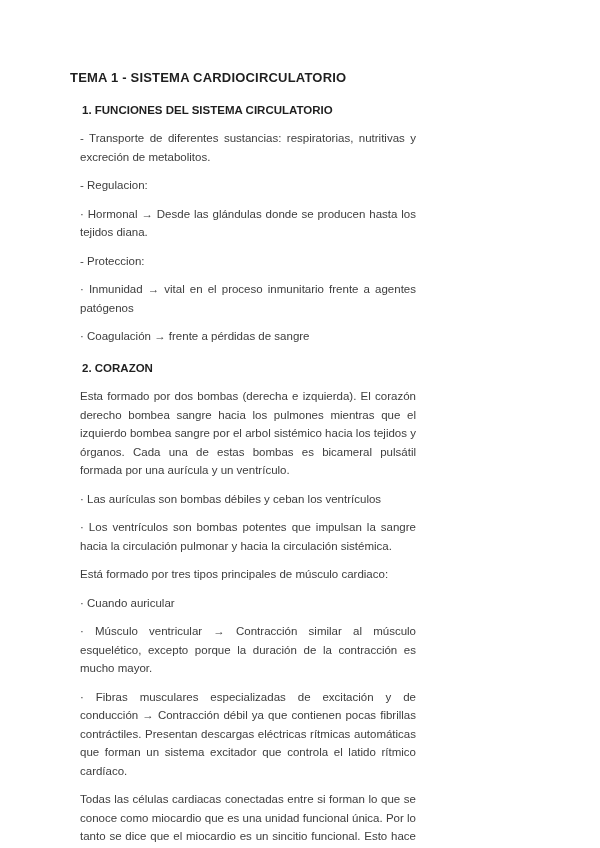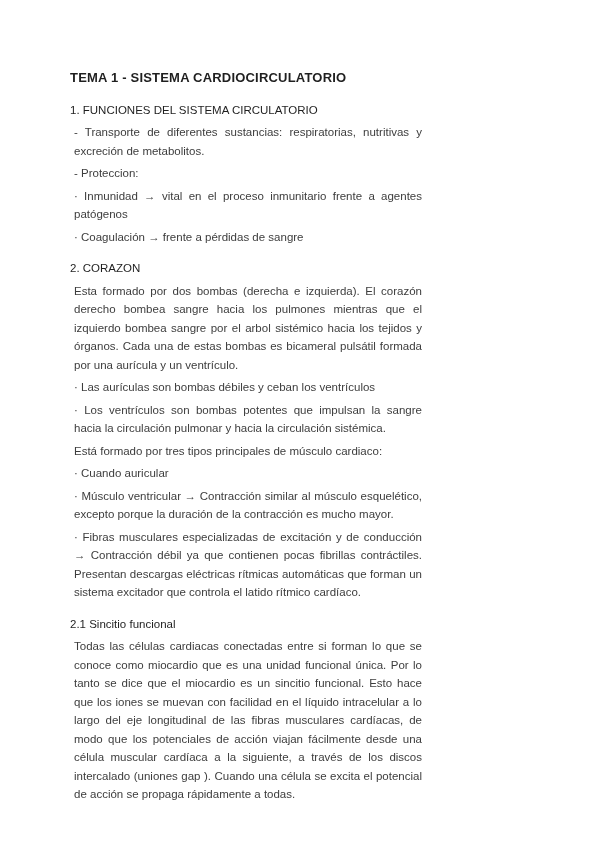--- a/index.html
+++ b/index.html
@@ -23,53 +23,54 @@
   }
   .doc-title {
     font-size: 13px;
     font-weight: bold;
     color: #1f1f1f;
     letter-spacing: 0.2px;
     text-align: left;
     margin: 0 0 13px 0;
   }
   .section-heading {
-    font-weight: normal;
+    font-weight: bold;
     color: #1f1f1f;
     text-align: left;
-    margin: 13px 0 0 0;
+    margin: 13px 0 0 12px;
   }
   p.block {
-    margin: 4px;
+    margin: 10px;
   }
   .gap {
     margin-top: 13px;
   }
   .sub {
     margin-left: 34px;
   }
 </style>
 </head>
 <body>
 
 <div class="page">
 
   <p class="doc-title">TEMA 1 - SISTEMA CARDIOCIRCULATORIO</p>
 
   <p class="section-heading">1. FUNCIONES DEL SISTEMA CIRCULATORIO</p>
   <p class="block">- Transporte de diferentes sustancias: respiratorias, nutritivas y excreción de metabolitos.</p>
+  <p class="block">- Regulacion:</p>
+  <p class="block sub">· Hormonal → Desde las glándulas donde se producen hasta los tejidos diana.</p>
   <p class="block">- Proteccion:</p>
   <p class="block sub">· Inmunidad → vital en el proceso inmunitario frente a agentes patógenos</p>
   <p class="block sub">· Coagulación → frente a pérdidas de sangre</p>
 
   <p class="section-heading">2. CORAZON</p>
   <p class="block">Esta formado por dos bombas (derecha e izquierda). El corazón derecho bombea sangre hacia los pulmones mientras que el izquierdo bombea sangre por el arbol sistémico hacia los tejidos y órganos. Cada una de estas bombas es bicameral pulsátil formada por una aurícula y un ventrículo.</p>
   <p class="block gap">· Las aurículas son bombas débiles y ceban los ventrículos</p>
   <p class="block">· Los ventrículos son bombas potentes que impulsan la sangre hacia la circulación pulmonar y hacia la circulación sistémica.</p>
   <p class="block gap">Está formado por tres tipos principales de músculo cardiaco:</p>
   <p class="block">· Cuando auricular</p>
   <p class="block">· Músculo ventricular → Contracción similar al músculo esquelético, excepto porque la duración de la contracción es mucho mayor.</p>
   <p class="block">· Fibras musculares especializadas de excitación y de conducción → Contracción débil ya que contienen pocas fibrillas contráctiles. Presentan descargas eléctricas rítmicas automáticas que forman un sistema excitador que controla el latido rítmico cardíaco.</p>
 
-  <p class="section-heading">2.1 Sincitio funcional</p>
   <p class="block">Todas las células cardiacas conectadas entre si forman lo que se conoce como miocardio que es una unidad funcional única. Por lo tanto se dice que el miocardio es un sincitio funcional. Esto hace que los iones se muevan con facilidad en el líquido intracelular a lo largo del eje longitudinal de las fibras musculares cardíacas, de modo que los potenciales de acción viajan fácilmente desde una célula muscular cardíaca a la siguiente, a través de los discos intercalado (uniones gap ). Cuando una célula se excita el potencial de acción se propaga rápidamente a todas.</p>
 
 </div>
 
 </body></html>

